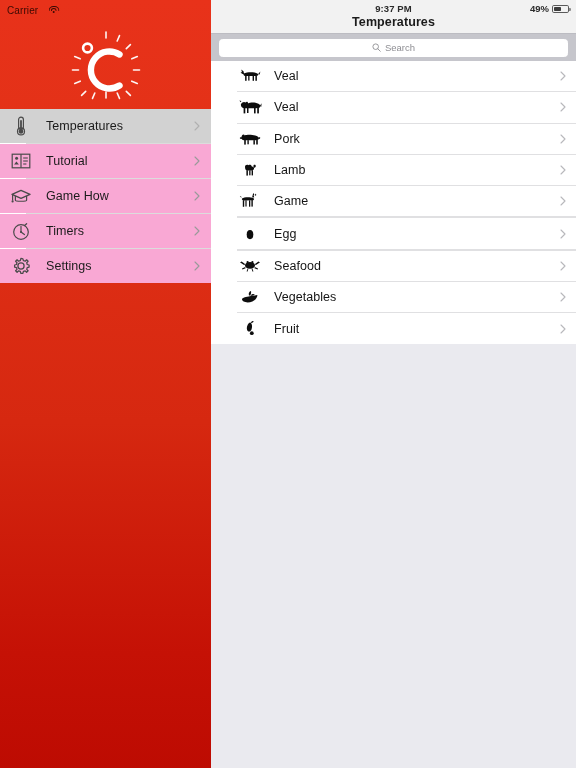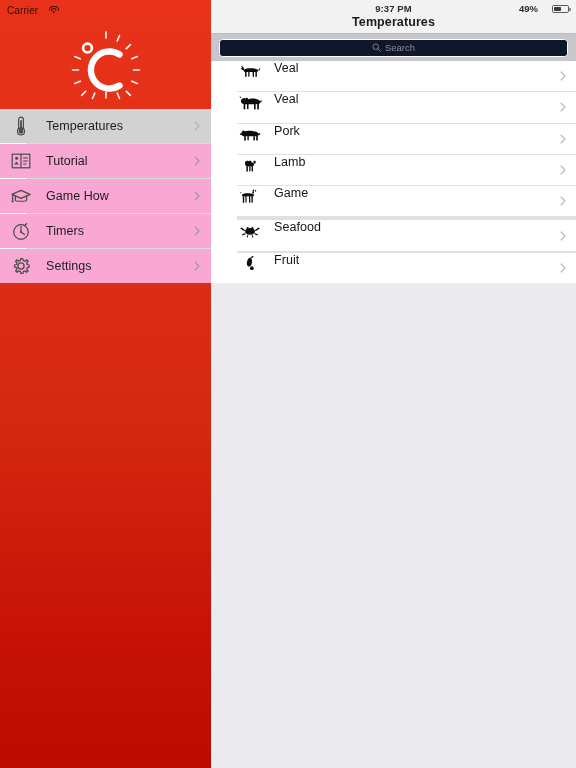--- a/index.html
+++ b/index.html
@@ -70,21 +70,21 @@
   }
   #main-status {
     position: absolute; top: 0; left: 0; right: 0; height: 17px;
   }
   #status-time {
     position: absolute; left: 0; right: 0; top: 3px; text-align: center;
     font-size: 9.5px; color: #2b2b2b; letter-spacing: .1px;
   }
   #status-battery {
     position: absolute; right: 7px; top: 3px;
-    display: flex; align-items: center; gap: 14px;
+    display: flex; align-items: center; gap: 3px;
   }
   #status-battery .pct { font-size: 9.5px; color: #2b2b2b; }
   .batt {
     position: relative; width: 17px; height: 8px;
     border: 1px solid #5a5a5a; border-radius: 1.8px;
   }
   .batt::after {
     content: ""; position: absolute; right: -3px; top: 2.3px;
     width: 1.6px; height: 3.4px; background: #8a8a8a; border-radius: 0 1px 1px 0;
   }
@@ -96,30 +96,30 @@
     position: absolute; left: 0; right: 0; top: 15px;
     text-align: center; font-size: 12.5px; color: #1c1c1c; letter-spacing: .1px;
   }
 
   #searchbar {
     height: 28px; background: #c6c6cc;
     display: flex; align-items: center; padding: 0 8px;
     border-top: 1px solid #bcbcc2;
   }
   #search-field {
-    flex: 1; height: 18px; background: #0f172a; border-radius: 3.5px;
+    flex: 1; height: 18px; background: #ffffff; border-radius: 3.5px;
     display: flex; align-items: center; justify-content: center; gap: 4px;
     border: .5px solid #ffffff;
   }
   #search-field .sp { font-size: 9.5px; color: #8e8e93; }
 
   #list { background: #ffffff; }
   .row {
     position: relative; height: 30.3px;
-    display: flex; align-items: flex-start; padding-left: 26px;
+    display: flex; align-items: center; padding-left: 26px;
     background: #ffffff;
   }
   .row .r-icon {
     width: 26px; height: 22px; flex: 0 0 26px;
     display: flex; align-items: center; justify-content: center;
   }
   .row .r-label {
     margin-left: 11px; font-size: 12.5px; color: #151515; letter-spacing: .05px;
   }
   .row .r-chev {
@@ -407,20 +407,33 @@
         <span class="r-chev">
           <svg width="6" height="10" viewBox="0 0 6 10">
               <path d="M1 1 L5 5 L1 9" fill="none" stroke="#b8b8bc" stroke-width="1.1" stroke-linecap="round" stroke-linejoin="round"></path>
             </svg>
         </span>
       </div>
       <div class="row-divider"></div>
 
       <div class="row-divider"></div>
 
+      <div class="row">
+        <span class="r-icon">
+          <svg width="12" height="16" viewBox="0 0 12 16">
+            <ellipse cx="6" cy="8.6" rx="3.3" ry="4.6" fill="#0d0d0d"></ellipse>
+          </svg>
+        </span>
+        <span class="r-label">Egg</span>
+        <span class="r-chev">
+          <svg width="6" height="10" viewBox="0 0 6 10">
+              <path d="M1 1 L5 5 L1 9" fill="none" stroke="#b8b8bc" stroke-width="1.1" stroke-linecap="round" stroke-linejoin="round"></path>
+            </svg>
+        </span>
+      </div>
       <div class="row-divider"></div>
 
       <div class="row-divider"></div>
 
       <div class="row">
         <span class="r-icon">
           <svg width="22" height="15" viewBox="0 0 22 15">
               <g fill="#0d0d0d">
             <ellipse cx="11" cy="7.4" rx="5.0" ry="3.4"></ellipse>
             <circle cx="8.6" cy="4.2" r="1.1"></circle>
@@ -436,20 +449,37 @@
         </span>
         <span class="r-label">Seafood</span>
         <span class="r-chev">
           <svg width="6" height="10" viewBox="0 0 6 10">
               <path d="M1 1 L5 5 L1 9" fill="none" stroke="#b8b8bc" stroke-width="1.1" stroke-linecap="round" stroke-linejoin="round"></path>
             </svg>
         </span>
       </div>
       <div class="row-divider"></div>
 
+      <div class="row">
+        <span class="r-icon">
+          <svg width="20" height="16" viewBox="0 0 20 16">
+              <g fill="#0d0d0d">
+            <path d="M17.4 6.0 C17.4 10.2 12.6 13.4 7.6 13.4 C4.4 13.4 2.0 12.2 2.0 10.6 C2.0 9.0 4.6 7.8 8.6 7.4 C12.6 7.0 15.6 6.4 17.4 6.0 Z"></path>
+            <path d="M9.0 6.6 C8.2 4.6 9.2 2.4 11.0 2.0 C11.4 3.6 11.0 5.6 9.8 6.6 Z"></path>
+            <path d="M10.4 6.4 C11.8 4.8 13.8 4.4 14.8 5.6 C13.8 6.6 12.0 7.0 10.6 6.8 Z"></path>
+          </g>
+            </svg>
+        </span>
+        <span class="r-label">Vegetables</span>
+        <span class="r-chev">
+          <svg width="6" height="10" viewBox="0 0 6 10">
+              <path d="M1 1 L5 5 L1 9" fill="none" stroke="#b8b8bc" stroke-width="1.1" stroke-linecap="round" stroke-linejoin="round"></path>
+            </svg>
+        </span>
+      </div>
       <div class="row-divider"></div>
 
       <div class="row">
         <span class="r-icon">
           <svg width="16" height="17" viewBox="0 0 16 17">
               <g fill="#0d0d0d">
             <path d="M8.4 2.6 C10.0 3.6 10.6 6.6 9.6 9.2 C8.8 11.2 7.2 12.0 6.0 11.2 C4.6 10.2 4.4 7.4 5.6 5.0 C6.4 3.4 7.6 2.2 8.4 2.6 Z"></path>
             <path d="M9.0 2.4 C9.8 1.0 11.0 0.6 11.6 1.4 C11.0 2.4 10.0 3.0 9.2 2.9 Z"></path>
             <circle cx="9.8" cy="13.2" r="1.9"></circle>
           </g>

